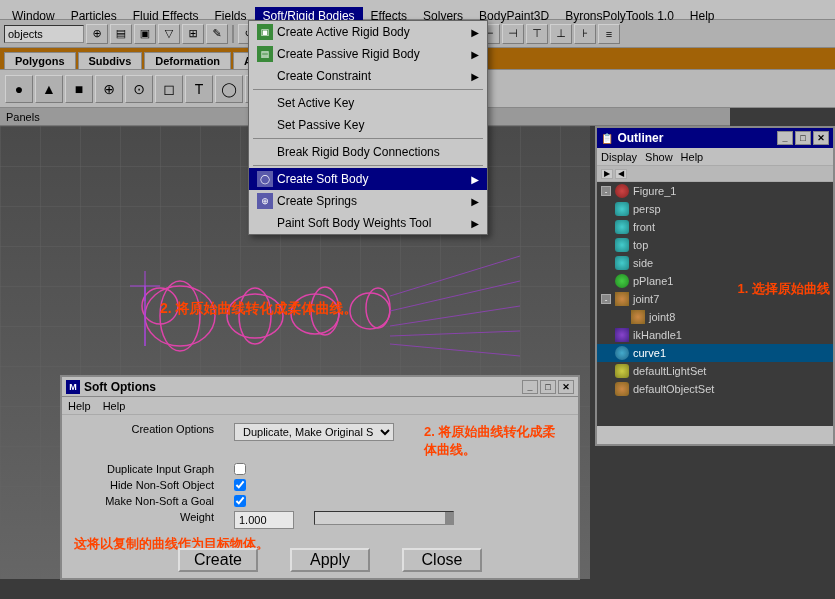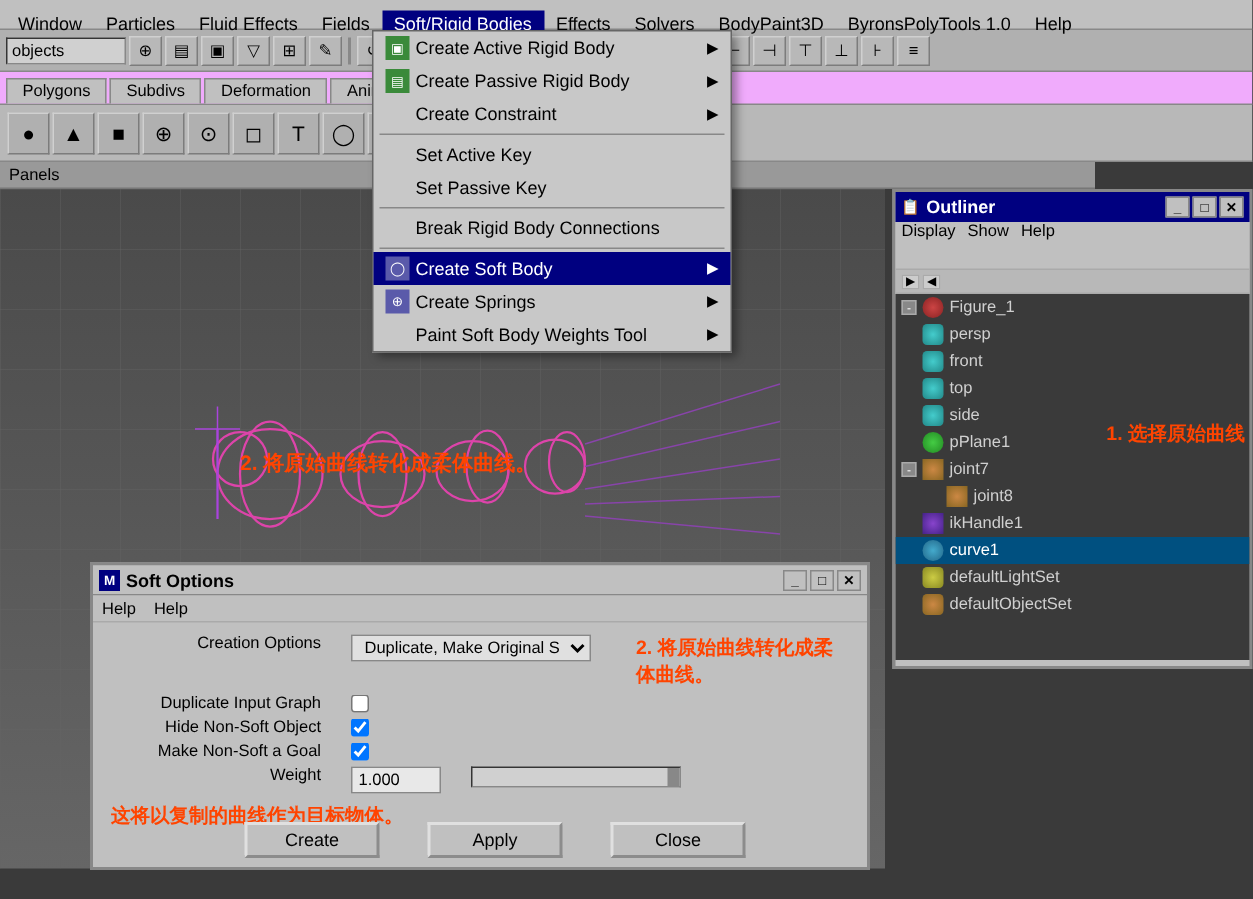--- a/index.html
+++ b/index.html
@@ -39,25 +39,26 @@
       align-items: center;
       padding: 0 4px;
       gap: 2px;
       border-bottom: 1px solid #888;
     }
 
     
     .tabs-row {
       width: 835px;
       height: 22px;
-      background: #f0abfc;
+      background: #a16207;
       display: flex;
       align-items: flex-end;
       padding: 0 4px;
       border-bottom: 1px solid #888;
+      font-weight: bold;
     }
     .tab {
       padding: 2px 10px;
       background: #c0c0c0;
       border: 1px solid #888;
       border-bottom: none;
       font-size: 11px;
       cursor: pointer;
       margin-right: 2px;
     }
@@ -138,23 +139,24 @@
       background: #c0c0c0;
       border: 1px solid #888;
       font-size: 9px;
       display: flex;
       align-items: center;
       justify-content: center;
       cursor: pointer;
       color: #000;
     }
     .outliner-menubar {
-      height: 32px;
-      background: #c0c0c0;
-      display: flex;
+      height: 18px;
+      background: #c0c0c0;
+      display: flex;
+      align-items: center;
       padding: 0 4px;
       gap: 8px;
       border-bottom: 1px solid #aaa;
       font-size: 11px;
     }
     .outliner-toolbar {
       height: 16px;
       background: #b8b8b8;
       border-bottom: 1px solid #aaa;
       display: flex;
@@ -309,25 +311,25 @@
     .dialog-buttons {
       position: absolute;
       bottom: 6px;
       left: 0;
       right: 0;
       display: flex;
       justify-content: center;
       gap: 12px;
     }
     .dialog-btn {
-      width: 90px;
+      width: 80px;
       height: 24px;
       background: #c0c0c0;
       border: 2px outset #e0e0e0;
-      font-size: 12px;
+      font-size: 16px;
       cursor: pointer;
       display: flex;
       align-items: center;
       justify-content: center;
       margin-left: 20px;
     }
 
     
     .dropdown-menu {
       position: absolute;

